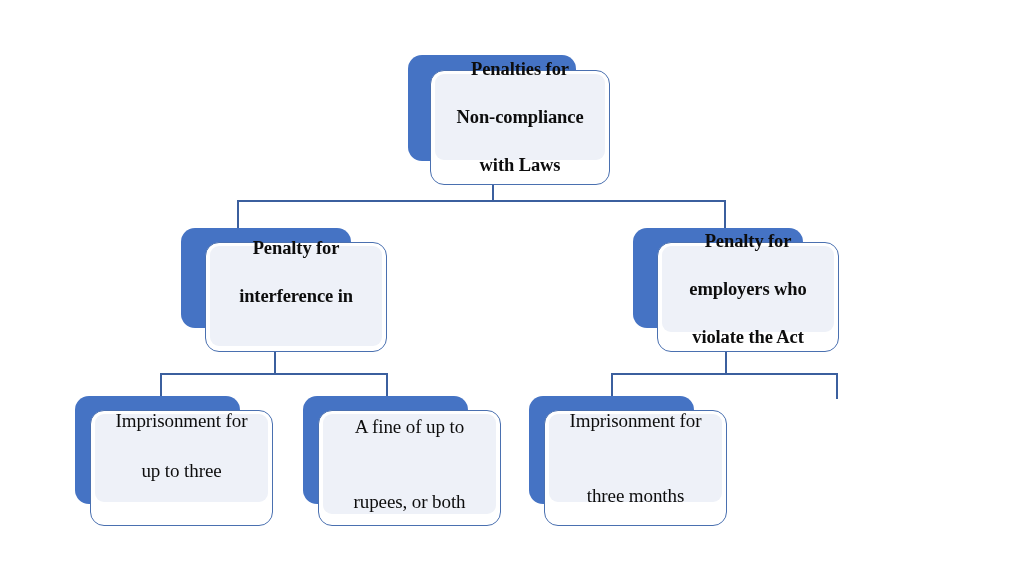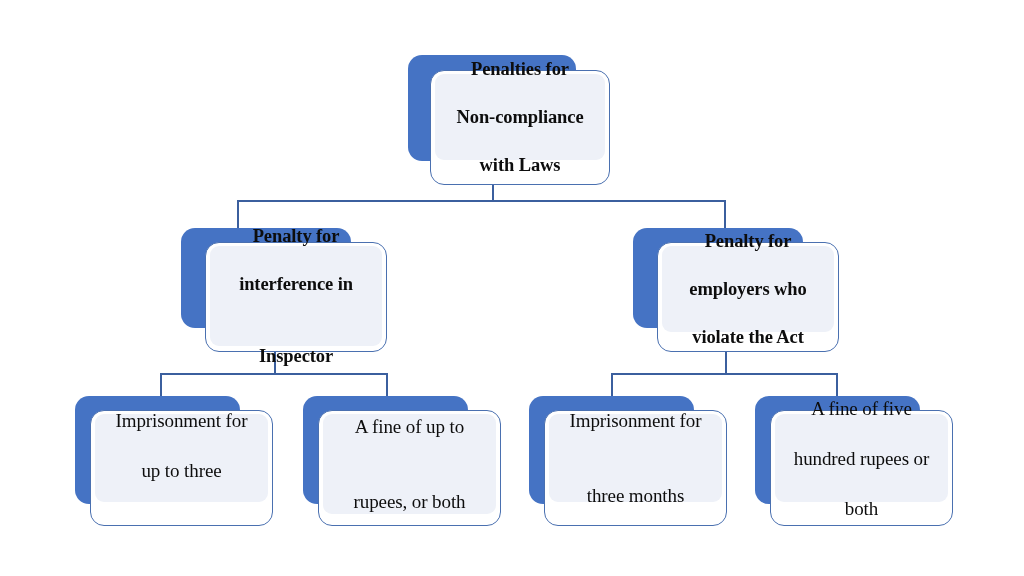--- a/index.html
+++ b/index.html
@@ -114,21 +114,20 @@
   </div>
 
   <div class="node lvl2" style="left:181px; top:228px; width:206px; height:124px;">
     <div class="shadow" style="width:170px; height:100px;"></div>
     <div class="card" style="left:24px; top:14px; width:182px; height:110px;">
       <div class="inner" style="height:100px;">
         <span>
           <span>Penalty for</span><br>
           <span>interference in</span><br>
           <br>
-          <span>Inspector</span>
         </span>
       </div>
     </div>
   </div>
 
   <div class="node lvl2" style="left:633px; top:228px; width:206px; height:124px;">
     <div class="shadow" style="width:170px; height:100px;"></div>
     <div class="card" style="left:24px; top:14px; width:182px; height:110px;">
       <div class="inner" style="height:86px;">
         <span>
@@ -171,26 +170,14 @@
       <div class="inner" style="height:88px;">
         <span>
           <span>Imprisonment for</span><br>
           <br>
           <span>three months</span>
         </span>
       </div>
     </div>
   </div>
 
-  <div class="node lvl3" style="left:755px; top:396px; width:198px; height:130px;">
-    <div class="shadow" style="width:165px; height:108px;"></div>
-    <div class="card" style="left:15px; top:14px; width:183px; height:116px;">
-      <div class="inner" style="height:88px;">
-        <span>
-          <span>A fine of five</span><br>
-          <span>hundred rupees or</span><br>
-          <span>both</span>
-        </span>
-      </div>
-    </div>
-  </div>
 
 </div>
 
 </body></html>

